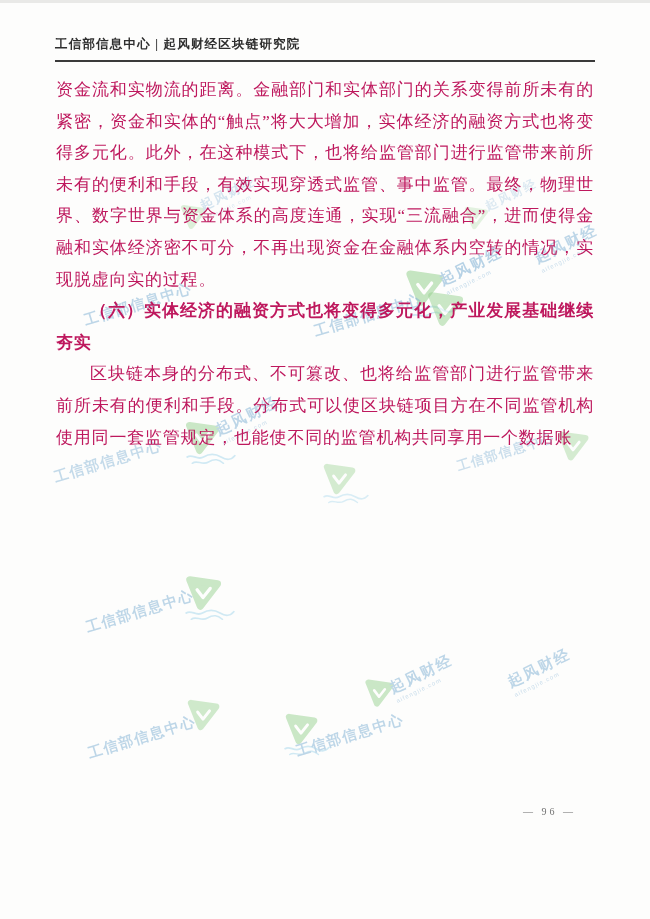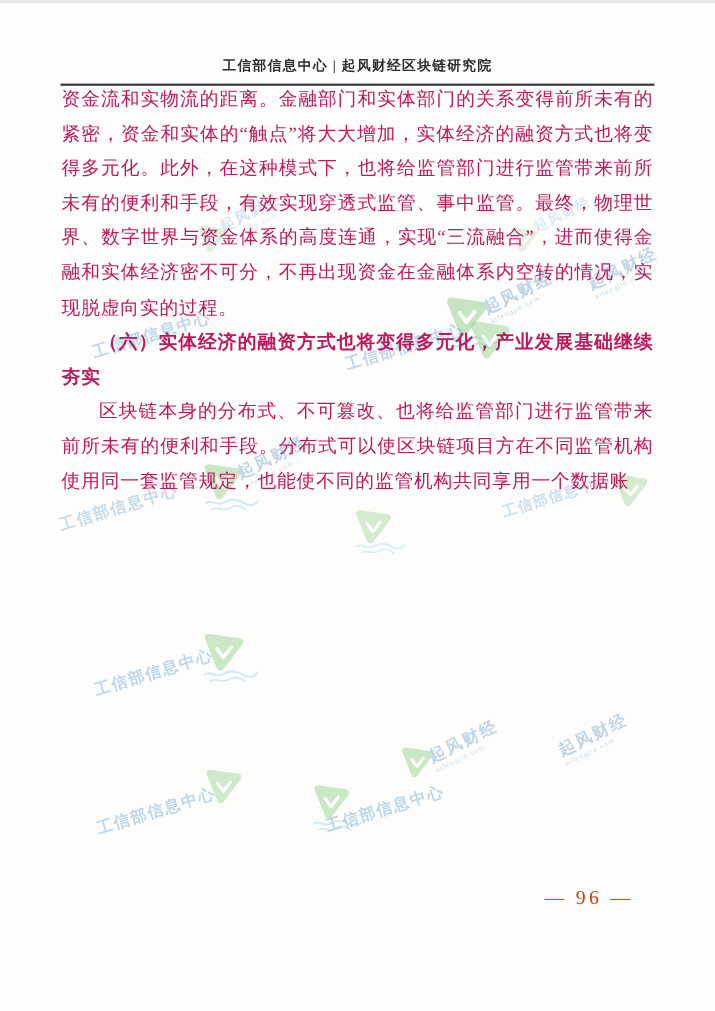--- a/index.html
+++ b/index.html
@@ -6,21 +6,21 @@
   .page {
     position:relative; width:650px; height:919px;
     background:#fdfdfc; overflow:hidden;
     font-family:"Liberation Serif","DejaVu Serif",serif;
     box-shadow: inset 0 3px 0 #e9e9e7;
   }
 
   
   .header {
     position:absolute; top:36px; left:55px; right:55px;
-    text-align:center; z-index:2;margin-top:16px;
+    z-index:2;
   }
   .header-title {
     font-size:12.5px; font-weight:bold; color:#2e2e2e;
     letter-spacing:1.2px; padding-bottom:7px;
   }
   .header-rule { border-bottom:2px solid #3a3a3a; }
 
   
   .content {
     position:absolute; top:74px; left:56px; width:538px; z-index:2;
@@ -30,21 +30,21 @@
   }
   .content p, .content h2 {
     margin:0; text-indent:2em; font-size:inherit; line-height:inherit;
   }
   .content p.no-indent { text-indent:0; }
   .content h2 { font-weight:bold; }
 
   
   .footer {
     position:absolute; top:806px; right:74px; z-index:2;
-    font-size:18px; color:#c2410c; letter-spacing:3px; white-space:nowrap;
+    font-size:10px; color:#737373; letter-spacing:3px; white-space:nowrap;
   }
 
   
   .wm-layer { position:absolute; inset:0; z-index:1; pointer-events:none; }
   .wm { position:absolute; }
   .wm-org-text {
     display:inline-block; transform:rotate(-17deg);
     font-family:"Liberation Sans","DejaVu Sans",sans-serif;
     font-weight:bold; font-size:14.5px; letter-spacing:1.5px;
     color:var(--wm-teal,#7fb0d4); white-space:nowrap;

